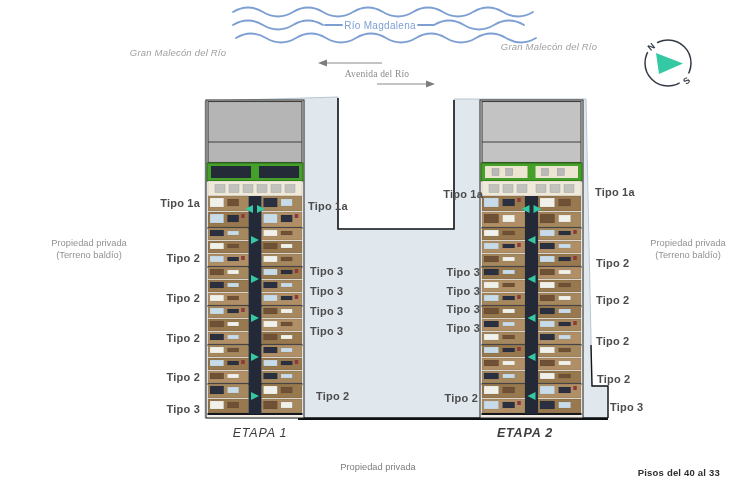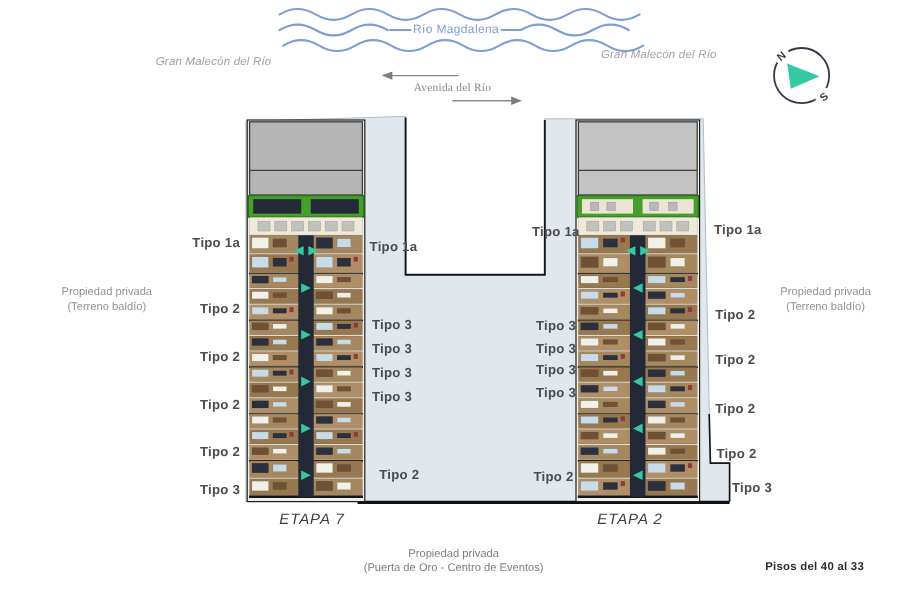--- a/index.html
+++ b/index.html
@@ -351,26 +351,25 @@
   <div class="lbl center sidenote" style="left:89px;top:249px;">
     <div>Propiedad privada</div>
     <div>(Terreno baldío)</div>
   </div>
   <div class="lbl center sidenote" style="left:688px;top:249px;">
     <div>Propiedad privada</div>
     <div>(Terreno baldío)</div>
   </div>
   <div class="lbl center bottomnote" style="left:378px;top:467px;">
     <div>Propiedad privada</div>
-    <div>(Puerta de Oro - Centro de Eventos)</div>
   </div>
   <div class="lbl floors" style="right:30px;top:467px;">Pisos del 40 al 33</div>
 
-  <div class="lbl center etapa" style="left:260px;top:433px;">ETAPA 7</div>
-  <div class="lbl center etapa" style="left:525px;top:433px;">ETAPA 2</div>
+  <div class="lbl center etapa" style="left:260px;top:433px;">ETAPA 1</div>
+  <div class="lbl center etapa" style="left:525px;top:433px;font-weight:bold;">ETAPA 2</div>
 
   <div id="tipo-layer">
       <div class="tipo" style="top: 203px; right: 550px;">Tipo 1a</div>
       <div class="tipo" style="top: 258px; right: 550px;">Tipo 2</div>
       <div class="tipo" style="top: 298px; right: 550px;">Tipo 2</div>
       <div class="tipo" style="top: 338px; right: 550px;">Tipo 2</div>
       <div class="tipo" style="top: 377px; right: 550px;">Tipo 2</div>
       <div class="tipo" style="top: 409px; right: 550px;">Tipo 3</div>
       <div class="tipo" style="top: 206px; left: 308px;">Tipo 1a</div>
       <div class="tipo" style="top: 271px; left: 310px;">Tipo 3</div>

